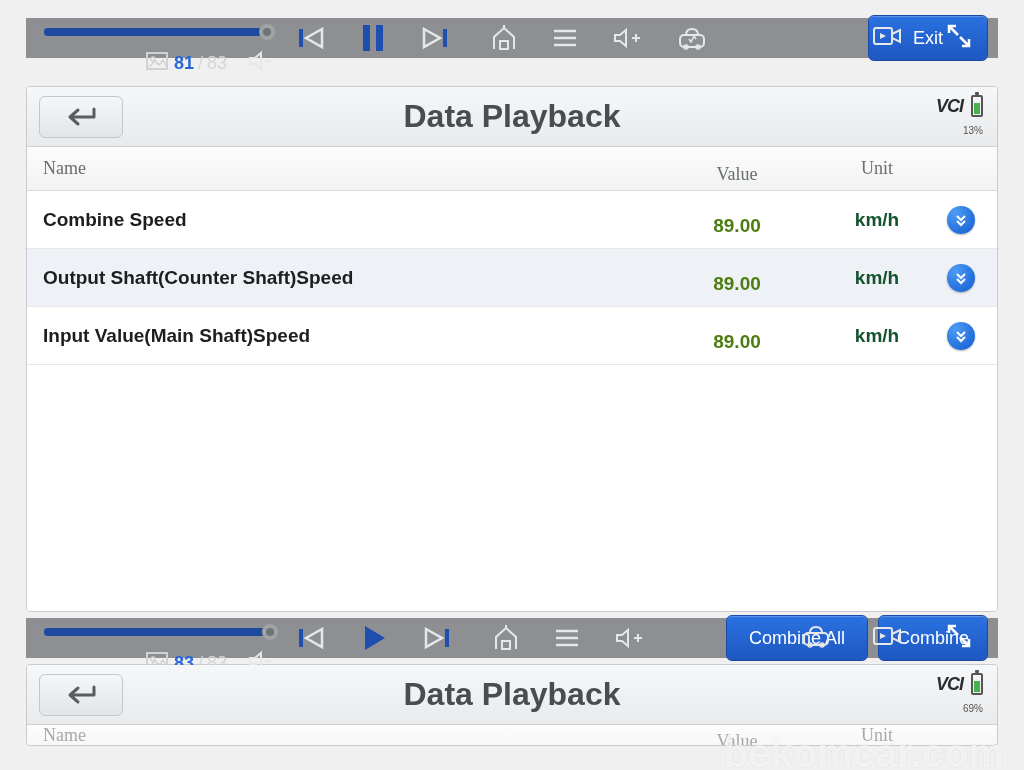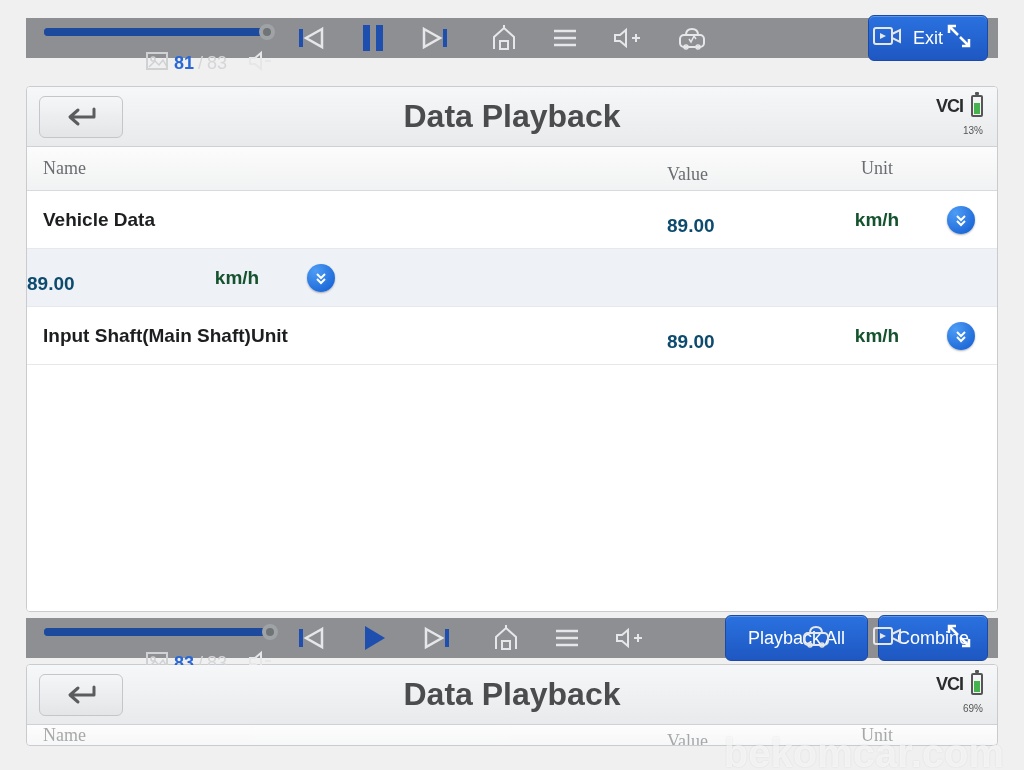--- a/index.html
+++ b/index.html
@@ -125,20 +125,21 @@
     color: #4a4c4e;
     pointer-events: none;
   }
   .status-block {
     position:absolute; right:14px; top:8px;
     display:flex; align-items:center; gap:8px;
   }
   .vci {
     font-family: Arial, sans-serif;
     font-weight: 900;
+    font-style: italic;
     color: #2b2c2d;
     letter-spacing: -1px;
     font-size: 18px;
   }
   .batt {
     width: 12px;
     height: 22px;
     border: 2px solid #555;
     border-radius: 2px;
     position: relative;
@@ -153,34 +154,34 @@
     display:flex;
     height: 44px;
     background: linear-gradient(#fcfcfc,#f1f2f3);
     border-bottom: 1px solid #d9dadc;
     color: #6a6d70;
     font-size: 18px;
     align-items: center;
     font-family: Liberation Serif, serif;
   }
   .col-name { flex: 0 0 640px; padding-left: 16px; }
-  .col-value { flex: 0 0 140px; text-align: left; margin-top: 12px; }
+  .col-value { flex: 0 0 140px; text-align: center; margin-top: 12px; }
   .col-unit { flex: 0 0 140px; text-align: center; position:relative;}
   .col-ctrl { flex: 0 0 50px; }
 
   .row {
     display:flex;
     align-items:center;
     height: 58px;
     border-bottom: 1px solid #e7e8ea;
     font-size: 19px;
   }
   .row:nth-child(even){ background:#eef1f6; }
   .row .col-name { color:#1d1e1f; font-weight:600;}
-  .row .col-value { color:#0c4a6e; font-weight:600;}
+  .row .col-value { color:#4d7c0f; font-weight:600;}
   .row .col-unit { color:#14532d; font-weight:600;}
   .expand-btn {
     width:28px;height:28px;border-radius:50%;
     background: radial-gradient(circle at 30% 25%, #4d9cf5, #105ad0);
     display:flex;align-items:center;justify-content:center;
     box-shadow: 0 1px 2px rgba(0,0,0,.3);
   }
 
   .card-body { min-height: 420px; background:#fff; }
   .bottom-card { margin-top: 0; }
@@ -333,44 +334,45 @@
 
     <div class="table-head">
       <div class="col-name">Name</div>
       <div class="col-value">Value</div>
       <div class="col-unit">Unit</div>
       <div class="col-ctrl"></div>
     </div>
 
     <div class="card-body">
       <div class="row">
-        <div class="col-name">Vehicle Data</div>
+        <div class="col-name">Combine Speed</div>
         <div class="col-value">89.00</div>
         <div class="col-unit">km/h</div>
         <div class="col-ctrl">
             <div class="expand-btn">
           <svg width="14" height="14">
                 <path d="M3 3 L7 7 L11 3 M3 8 L7 12 L11 8" fill="none" stroke="#fff" stroke-width="2"></path>
               </svg>
         </div>
           </div>
       </div>
       <div class="row">
+        <div class="col-name">Output Shaft(Counter Shaft)Speed</div>
         <div class="col-value">89.00</div>
         <div class="col-unit">km/h</div>
         <div class="col-ctrl">
             <div class="expand-btn">
           <svg width="14" height="14">
                 <path d="M3 3 L7 7 L11 3 M3 8 L7 12 L11 8" fill="none" stroke="#fff" stroke-width="2"></path>
               </svg>
         </div>
           </div>
       </div>
       <div class="row">
-        <div class="col-name">Input Shaft(Main Shaft)Unit</div>
+        <div class="col-name">Input Value(Main Shaft)Speed</div>
         <div class="col-value">89.00</div>
         <div class="col-unit">km/h</div>
         <div class="col-ctrl">
             <div class="expand-btn">
           <svg width="14" height="14">
                 <path d="M3 3 L7 7 L11 3 M3 8 L7 12 L11 8" fill="none" stroke="#fff" stroke-width="2"></path>
               </svg>
         </div>
           </div>
       </div>
@@ -440,21 +442,21 @@
         <svg width="30" height="24">
             <path d="M3 9 H8 L14 4 V20 L8 15 H3 Z" fill="none" stroke="#e6e7e9" stroke-width="2"></path>
             <line x1="20" y1="12" x2="28" y2="12" stroke="#e6e7e9" stroke-width="2"></line>
             <line x1="24" y1="8" x2="24" y2="16" stroke="#e6e7e9" stroke-width="2"></line>
           </svg>
       </span>
     </div>
 
     <div class="right-btns">
       <div class="blue-btn">
-        <span>Playback All</span>
+        <span>Combine All</span>
       </div>
       <div class="blue-btn" style="width:110px">
         <span>Combine</span>
       </div>
     </div>
     <div class="overlay-icons">
       <span style="pointer-events:auto;margin-right:-4px">
         <svg width="32" height="26">
             <rect x="4" y="10" width="24" height="12" rx="4" fill="none" stroke="#e6e7e9" stroke-width="2"></rect>
             <circle cx="10" cy="22" r="2" fill="none" stroke="#e6e7e9" stroke-width="1.5"></circle>

